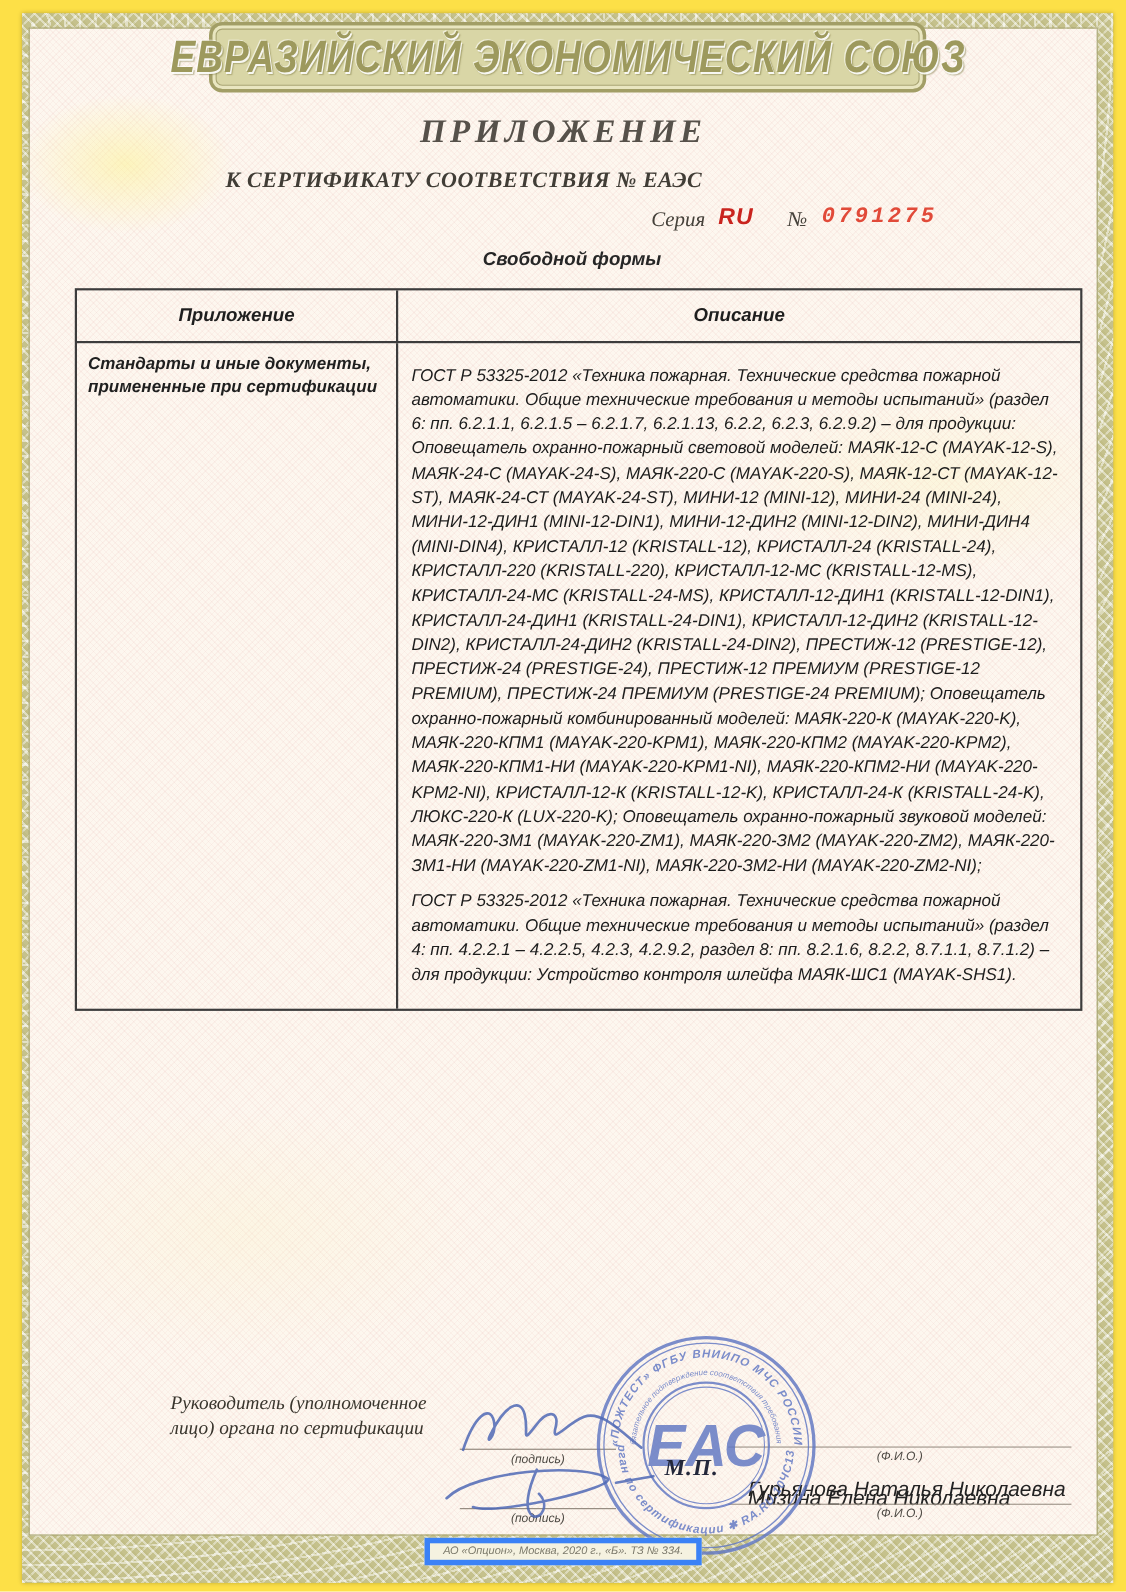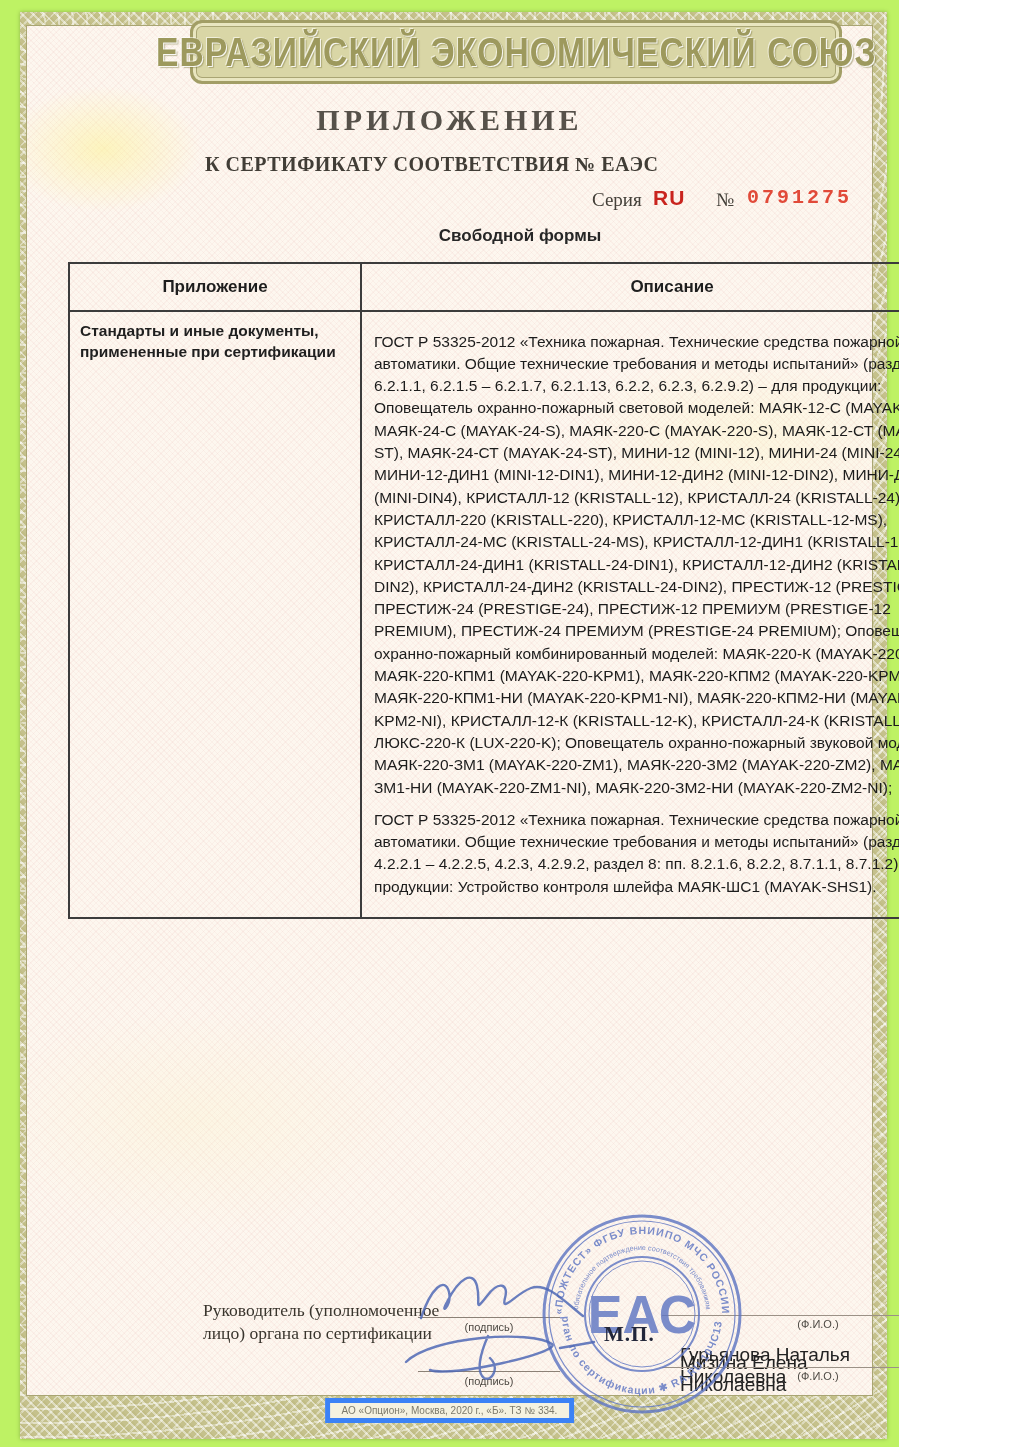--- a/index.html
+++ b/index.html
@@ -1,17 +1,17 @@
 <!DOCTYPE html>
 <html><head>
 <meta charset="utf-8">
 <style>
   html,body{margin:0;padding:0;background:#ffffff;}
-  .page{position:relative;width:899px;height:1447px;background:#bef264;overflow:hidden;
-        font-family:"Liberation Sans",sans-serif;}
+  .page{position:relative;width:1024px;height:1447px;background:#fde047;overflow:hidden;
+        font-family:"Liberation Sans",sans-serif;font-style:italic;}
   
   .paper{position:absolute;left:20px;top:12px;right:12px;bottom:8px;
          background:
            repeating-linear-gradient(45deg, rgba(255,255,255,.45) 0 2px, rgba(185,180,120,.35) 2px 4px, transparent 4px 8px),
            repeating-linear-gradient(-45deg, rgba(255,255,255,.4) 0 2px, transparent 2px 7px),
            repeating-radial-gradient(circle at 10px 10px, rgba(255,255,255,.5) 0 2px, transparent 2px 14px),
            #c5c18c;
          box-shadow:0 0 4px rgba(0,0,0,.25);}
   .content{position:absolute;left:27px;top:26px;right:27px;bottom:52px;
          outline:1px solid #a9a573;
@@ -99,21 +99,21 @@
     </div>
     <div class="brow">
       <div class="c1 rowlabel">Стандарты и иные документы, примененные при сертификации</div>
       <div class="c2 desc">
         <p>ГОСТ Р 53325-2012 «Техника пожарная. Технические средства пожарной автоматики. Общие технические требования и методы испытаний» (раздел 6: пп. 6.2.1.1, 6.2.1.5 – 6.2.1.7, 6.2.1.13, 6.2.2, 6.2.3, 6.2.9.2) – для продукции: Оповещатель охранно-пожарный световой моделей: МАЯК-12-С (MAYAK-12-S), МАЯК-24-С (MAYAK-24-S), МАЯК-220-С (MAYAK-220-S), МАЯК-12-СТ (MAYAK-12-ST), МАЯК-24-СТ (MAYAK-24-ST), МИНИ-12 (MINI-12), МИНИ-24 (MINI-24), МИНИ-12-ДИН1 (MINI-12-DIN1), МИНИ-12-ДИН2 (MINI-12-DIN2), МИНИ-ДИН4 (MINI-DIN4), КРИСТАЛЛ-12 (KRISTALL-12), КРИСТАЛЛ-24 (KRISTALL-24), КРИСТАЛЛ-220 (KRISTALL-220), КРИСТАЛЛ-12-МС (KRISTALL-12-MS), КРИСТАЛЛ-24-МС (KRISTALL-24-MS), КРИСТАЛЛ-12-ДИН1 (KRISTALL-12-DIN1), КРИСТАЛЛ-24-ДИН1 (KRISTALL-24-DIN1), КРИСТАЛЛ-12-ДИН2 (KRISTALL-12-DIN2), КРИСТАЛЛ-24-ДИН2 (KRISTALL-24-DIN2), ПРЕСТИЖ-12 (PRESTIGE-12), ПРЕСТИЖ-24 (PRESTIGE-24), ПРЕСТИЖ-12 ПРЕМИУМ (PRESTIGE-12 PREMIUM), ПРЕСТИЖ-24 ПРЕМИУМ (PRESTIGE-24 PREMIUM); Оповещатель охранно-пожарный комбинированный моделей: МАЯК-220-К (MAYAK-220-K), МАЯК-220-КПМ1 (MAYAK-220-KPM1), МАЯК-220-КПМ2 (MAYAK-220-KPM2), МАЯК-220-КПМ1-НИ (MAYAK-220-KPM1-NI), МАЯК-220-КПМ2-НИ (MAYAK-220-KPM2-NI), КРИСТАЛЛ-12-К (KRISTALL-12-K), КРИСТАЛЛ-24-К (KRISTALL-24-K), ЛЮКС-220-К (LUX-220-K); Оповещатель охранно-пожарный звуковой моделей: МАЯК-220-ЗМ1 (MAYAK-220-ZM1), МАЯК-220-ЗМ2 (MAYAK-220-ZM2), МАЯК-220-ЗМ1-НИ (MAYAK-220-ZM1-NI), МАЯК-220-ЗМ2-НИ (MAYAK-220-ZM2-NI);</p>
         <p>ГОСТ Р 53325-2012 «Техника пожарная. Технические средства пожарной автоматики. Общие технические требования и методы испытаний» (раздел 4: пп. 4.2.2.1 – 4.2.2.5, 4.2.3, 4.2.9.2, раздел 8: пп. 8.2.1.6, 8.2.2, 8.7.1.1, 8.7.1.2) – для продукции: Устройство контроля шлейфа МАЯК-ШС1 (MAYAK-SHS1).</p>
       </div>
     </div>
   </div>
 
-  <div class="role abs" style="top:1299px;margin-left:48px;">
+  <div class="role abs" style="top:1264px;">
     <div>Руководитель (уполномоченное</div>
     <div>лицо) органа по сертификации</div>
   </div>
   <div class="abs sigline" style="left:418px;top:1317px;"></div>
   <div class="abs caption" style="left:418px;top:1321px;width:142px;">(подпись)</div>
 
   <div class="abs sigline" style="left:418px;top:1371px;"></div>
   <div class="abs caption" style="left:418px;top:1375px;width:142px;">(подпись)</div>
 
   <div class="abs nameline" style="left:680px;top:1352px;">Мизина Елена Николаевна</div>

